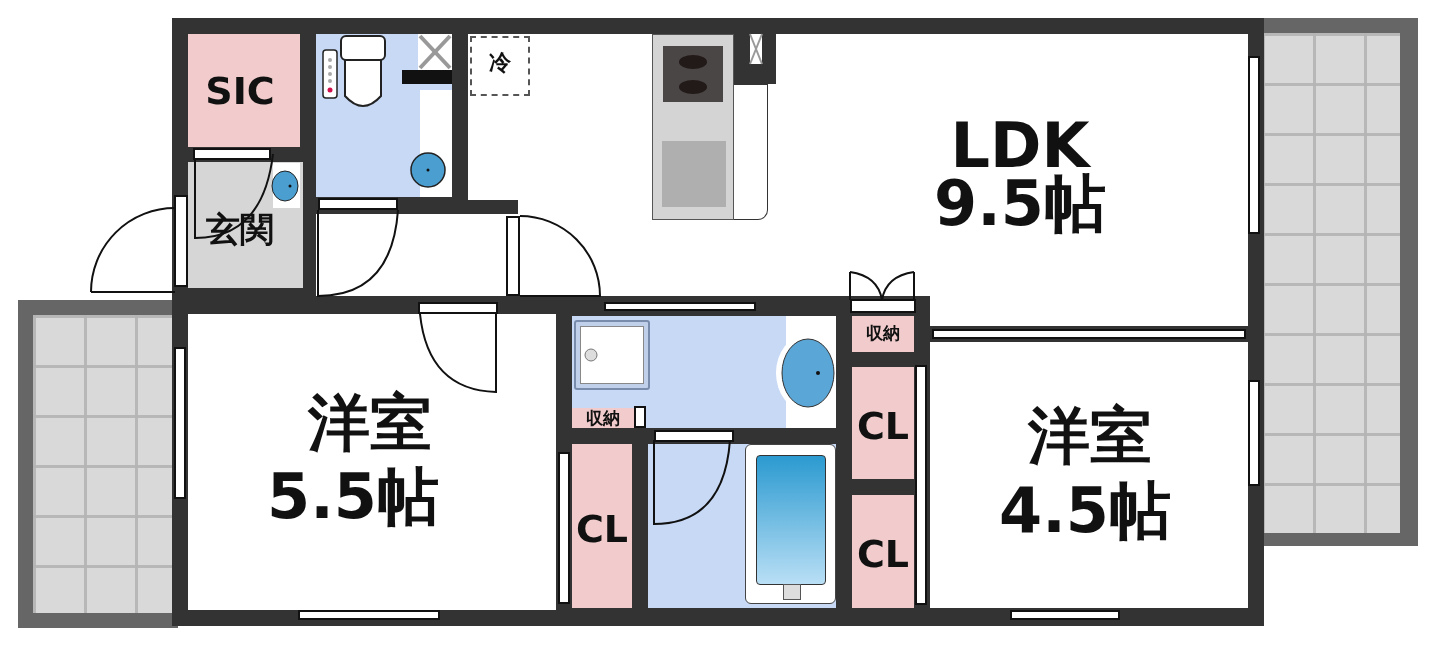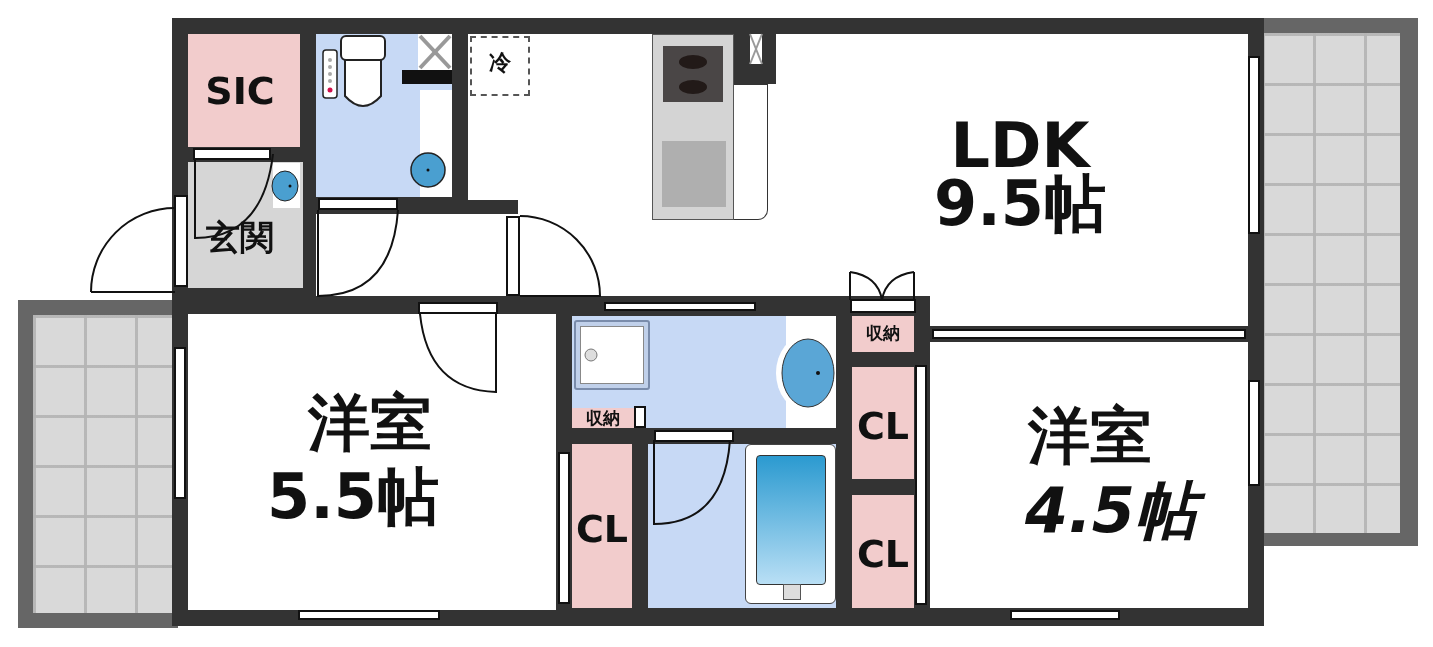--- a/index.html
+++ b/index.html
@@ -32,21 +32,21 @@
 <div class="abs balcony" style="left:18px;top:300px;width:160px;height:328px;">
   <div class="abs balcony-floor" style="left:15px;top:15px;width:145px;height:298px;"></div>
 </div>
 
 <div class="abs wall" style="left:172px;top:18px;width:1092px;height:608px;"></div>
 
 <div class="abs pink" style="left:188px;top:34px;width:112px;height:113px;"></div>
 <div class="label mid" style="left:188px;top:72px;width:104px;">SIC</div>
 
 <div class="abs gray" style="left:188px;top:162px;width:115px;height:126px;"></div>
-<div class="label mid" style="left:190px;top:220px;width:100px;font-size:34px;">玄関</div>
+<div class="label mid" style="left:190px;top:212px;width:100px;font-size:34px;">玄関</div>
 
 <div class="abs white" style="left:273px;top:163px;width:27px;height:45px;"></div>
 <svg width="30" height="40" style="left:270px;top:166px;">
   <ellipse cx="15" cy="20" rx="13" ry="15" fill="#4a9fd0" stroke="#222" stroke-width="1"></ellipse>
   <circle cx="20" cy="20" r="1.5" fill="#111"></circle>
 </svg>
 
 <div class="abs blue" style="left:316px;top:34px;width:136px;height:163px;"></div>
 <div class="abs white" style="left:420px;top:90px;width:32px;height:107px;"></div>
 <svg width="70" height="90" style="left:323px;top:36px;">
@@ -129,21 +129,21 @@
 
 <div class="abs pink" style="left:852px;top:316px;width:62px;height:36px;"></div>
 <div class="label small" style="left:852px;top:325px;width:62px;">収納</div>
 <div class="abs pink" style="left:852px;top:367px;width:62px;height:112px;"></div>
 <div class="label mid" style="left:852px;top:407px;width:62px;">CL</div>
 <div class="abs pink" style="left:852px;top:495px;width:62px;height:113px;"></div>
 <div class="label mid" style="left:852px;top:535px;width:62px;">CL</div>
 
 <div class="abs white" style="left:930px;top:342px;width:318px;height:266px;"></div>
 <div class="label big" style="left:990px;top:405px;width:200px;">洋室</div>
-<div class="label big" style="left:996px;top:480px;width:230px;font-style:italic;">4.5帖</div>
+<div class="label big" style="left:970px;top:480px;width:230px;">4.5帖</div>
 
 <div class="abs win" style="left:932px;top:329px;width:314px;height:10px;"></div>
 <div class="abs win" style="left:604px;top:302px;width:152px;height:9px;"></div>
 <div class="abs win" style="left:915px;top:365px;width:12px;height:240px;"></div>
 <div class="abs win" style="left:558px;top:452px;width:12px;height:152px;"></div>
 <div class="abs win" style="left:1248px;top:56px;width:12px;height:178px;"></div>
 <div class="abs win" style="left:1248px;top:380px;width:12px;height:106px;"></div>
 <div class="abs win" style="left:174px;top:347px;width:12px;height:152px;"></div>
 <div class="abs win" style="left:298px;top:610px;width:142px;height:10px;"></div>
 <div class="abs win" style="left:1010px;top:610px;width:110px;height:10px;"></div>

